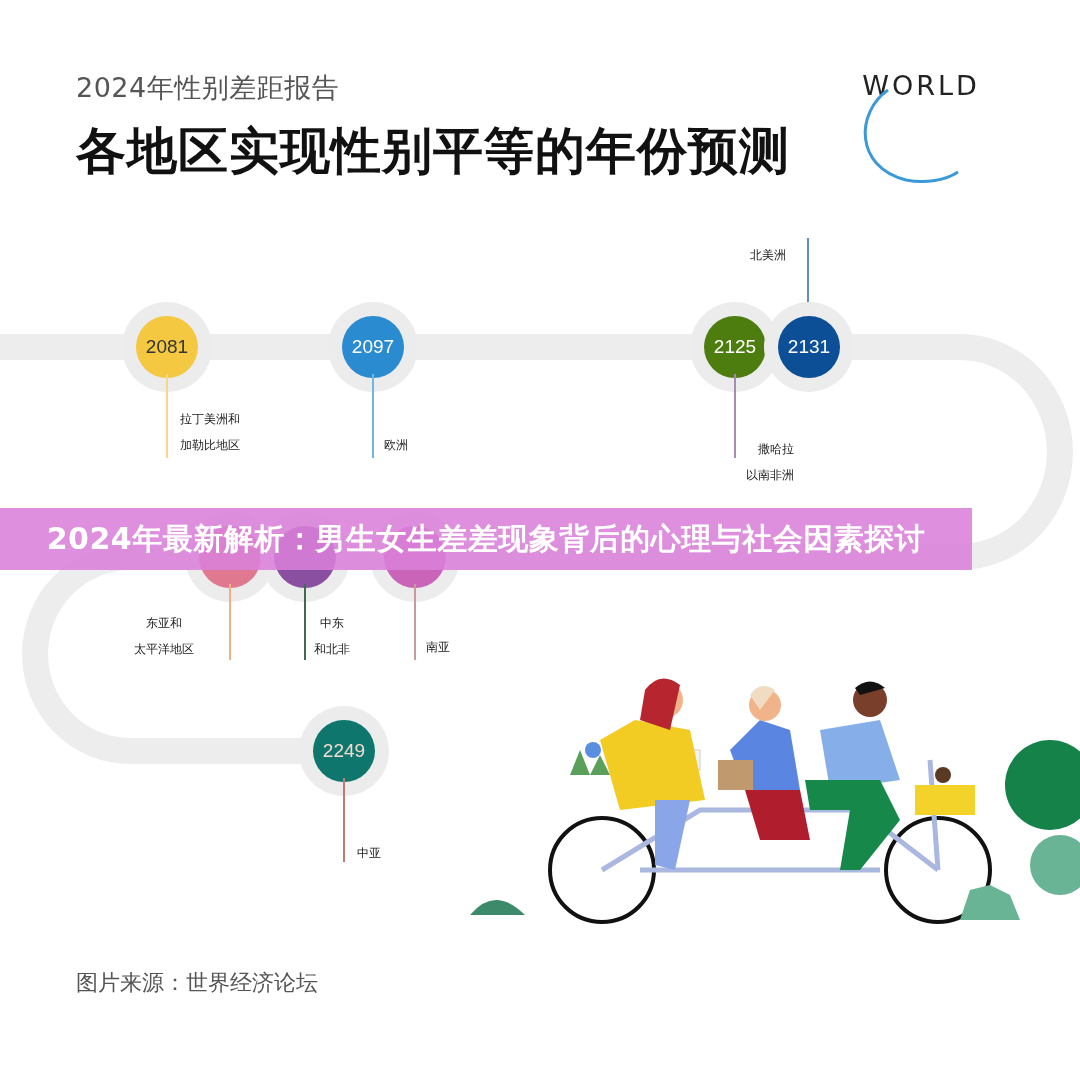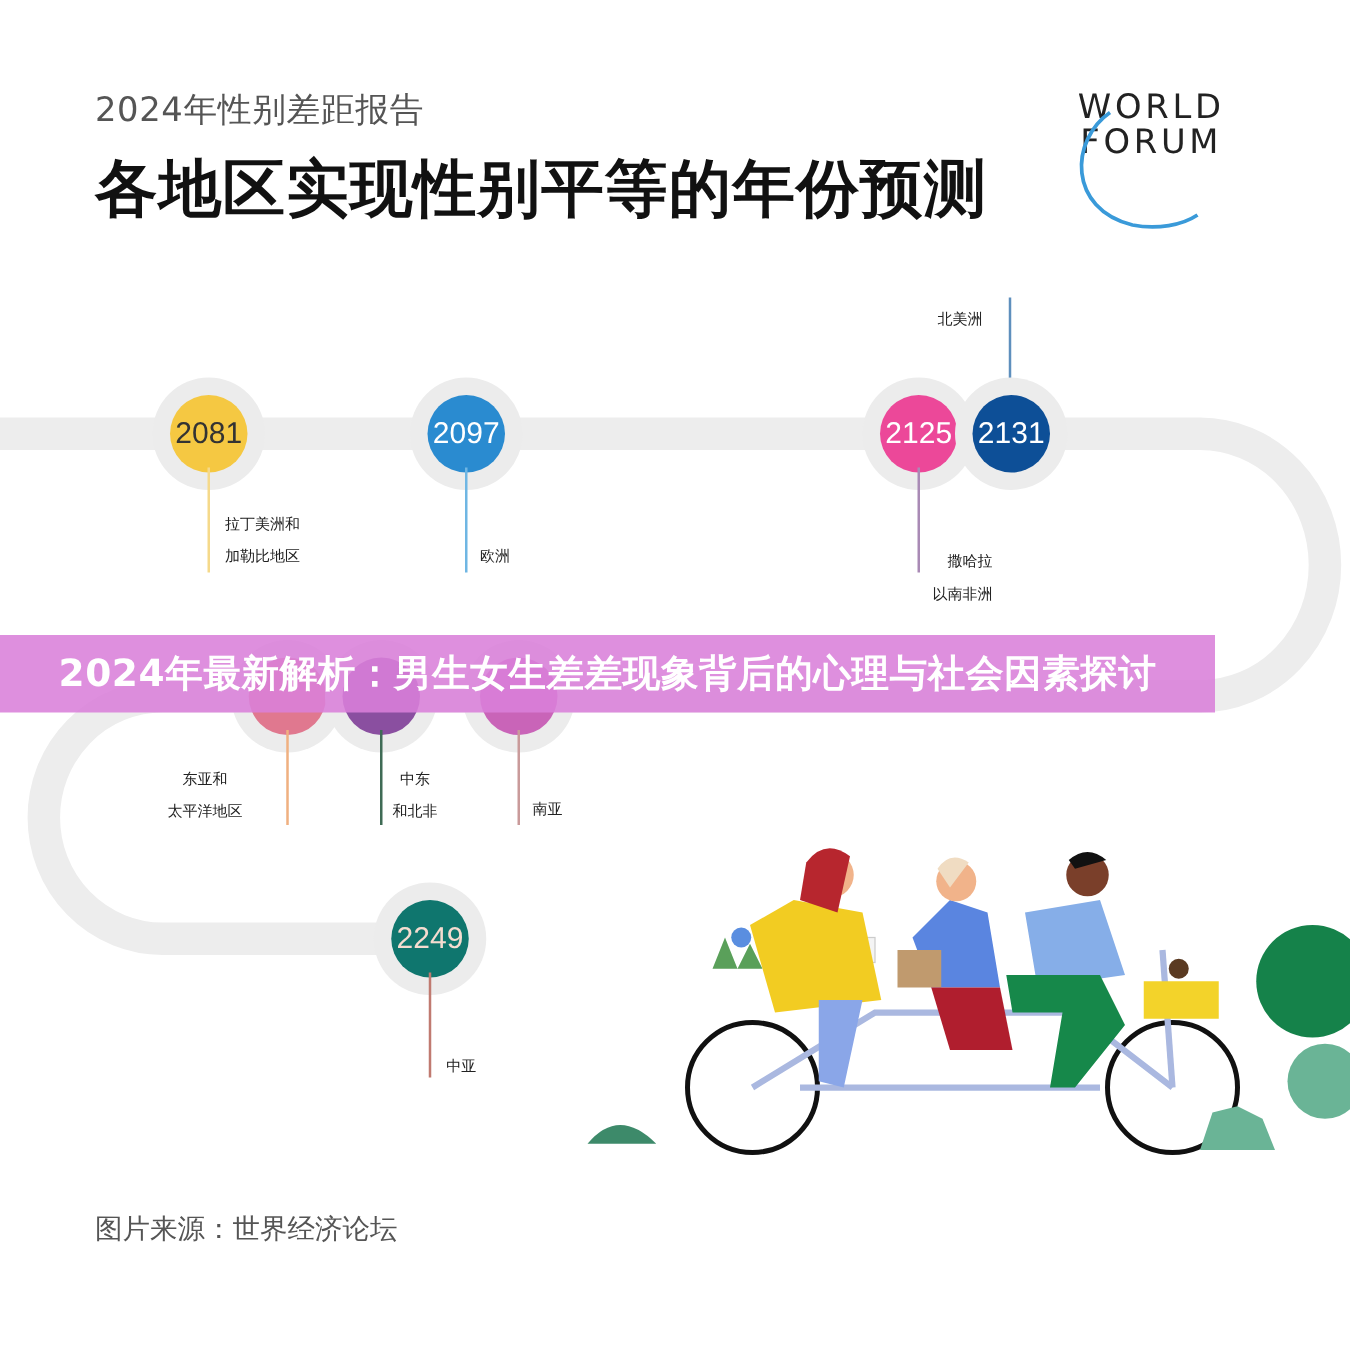--- a/index.html
+++ b/index.html
@@ -25,21 +25,21 @@
     letter-spacing: 3px; color: #222; font-family: "DejaVu Sans", sans-serif;
   }
   .logo svg { position: absolute; left: 0; top: 0; }
 
   .track { position: absolute; left: 0; top: 0; }
 
   .node { position: absolute; width: 90px; height: 90px; border-radius: 50%;
     background: #ececec; display: flex; align-items: center; justify-content: center; }
   .node .dot { width: 62px; height: 62px; border-radius: 50%;
     display: flex; align-items: center; justify-content: center;
-    color: #fff; font-size: 24px; font-family: "Liberation Sans", sans-serif; }
+    color: #fff; font-size: 19px; font-family: "Liberation Sans", sans-serif; }
   .stem { position: absolute; width: 2px; }
   .label { position: absolute; font-size: 12px; line-height: 26px; color: #222; white-space: pre-line; }
 
   .banner {
     position: absolute; left: 0; top: 508px; width: 972px; height: 62px;
     background: rgba(218, 128, 218, 0.88);
     display: flex; align-items: center; justify-content: center;
   }
   .banner span {
     color: #fff; font-size: 30px; font-weight: bold; letter-spacing: 0.5px;
@@ -54,21 +54,20 @@
 <body>
 
 <div class="subtitle">2024年性别差距报告</div>
 <div class="title">各地区实现性别平等的年份预测</div>
 
 <div class="logo">
   <svg width="190" height="115">
     <path d="M 62 18 C 30 40, 28 95, 80 108 C 100 112, 120 108, 132 100" fill="none" stroke="#3a9ad9" stroke-width="3"></path>
   </svg>
   <span class="line">WORLD</span>
-  <span class="line">FORUM</span>
 </div>
 
 <svg class="track" width="1080" height="1080">
   <path d="M 0 347 L 960 347 A 100 105 0 0 1 960 557 L 130 557 A 95 97 0 0 0 130 751 L 345 751" fill="none" stroke="#ededed" stroke-width="26" stroke-linecap="round"></path>
   <line x1="808" y1="238" x2="808" y2="322" stroke="#5e8fbd" stroke-width="2"></line>
 </svg>
 
 <div class="node" style="left:122px; top:302px;">
   <div class="dot" style="background:#f5c842; color:#333;">2081</div>
 </div>
@@ -76,21 +75,21 @@
 <div class="label" style="left:180px; top:406px;">拉丁美洲和
 加勒比地区</div>
 
 <div class="node" style="left:328px; top:302px;">
   <div class="dot" style="background:#2a8bd0;">2097</div>
 </div>
 <div class="stem" style="left:372px; top:374px; height:84px; background:#6fb6e3;"></div>
 <div class="label" style="left:384px; top:432px;">欧洲</div>
 
 <div class="node" style="left:690px; top:302px;">
-  <div class="dot" style="background:#ec4899;">2125</div>
+  <div class="dot" style="background:#4d7c0f;">2125</div>
 </div>
 <div class="stem" style="left:734px; top:374px; height:84px; background:#a98ab5;"></div>
 <div class="label" style="left:746px; top:406px; text-align:right;margin-top:30px;">撒哈拉
 以南非洲</div>
 
 <div class="node" style="left:764px; top:302px;">
   <div class="dot" style="background:#0d4f97;">2131</div>
 </div>
 <div class="label" style="left:750px; top:242px;">北美洲</div>
 

